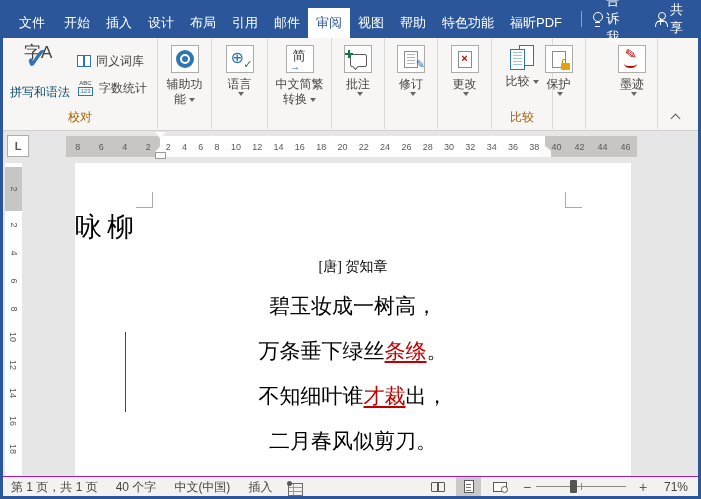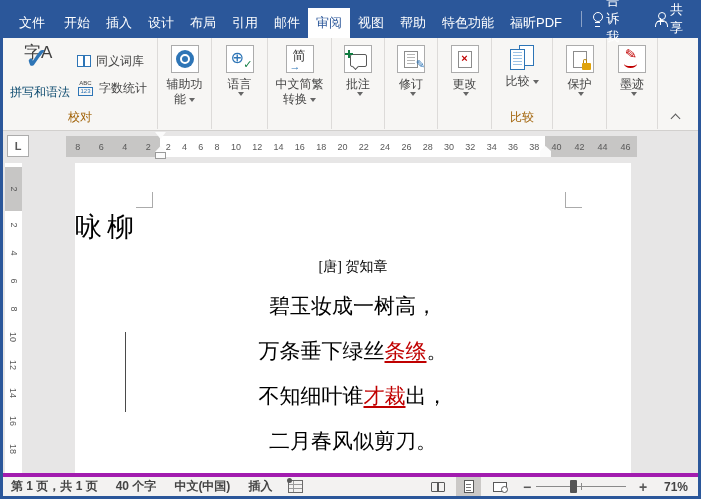--- a/index.html
+++ b/index.html
@@ -103,21 +103,21 @@
   .crop-tl{left:61px;top:30px;border-right:1px solid #ABABAB;border-bottom:1px solid #ABABAB;}
   .crop-tr{right:49px;top:30px;border-left:1px solid #ABABAB;border-bottom:1px solid #ABABAB;}
   .doc-title{margin:48px 0 0;font-family:"Liberation Serif","DejaVu Serif",serif;font-size:27px;line-height:34px;letter-spacing:5px;font-weight:400;color:#000;}
   .doc-byline{margin:14px 0 0;text-align:center;font-family:"Liberation Serif","DejaVu Serif",serif;font-size:14px;line-height:18px;color:#000;}
   .poem{margin-top:11px;}
   .doc-line{margin:4px;text-align:center;font-family:Liberation Mono, monospace;font-size:21px;line-height:41px;color:#000;}
   .ins{color:#C00000;text-decoration:underline;text-decoration-color:#C00000;text-underline-offset:3px;}
   .changebar{position:absolute;left:50px;top:170px;width:1px;height:80px;background:#4a4a4a;}
 
   
-  .statusbar{position:absolute;left:3px;right:3px;bottom:3px;height:19px;background:#F3F2F1;border-top:4px solid #a21caf;display:flex;align-items:center;font-size:12px;color:#444;z-index:40;font-weight:bold;}
+  .statusbar{position:absolute;left:3px;right:3px;bottom:3px;height:19px;background:#F3F2F1;border-top:1px solid #a21caf;display:flex;align-items:flex-end;font-size:12px;color:#444;z-index:40;}
   .sb-item{margin-left:18px;cursor:default;white-space:nowrap;}
   .sb-first{margin-left:8px;}
   .macro-icon{width:13px;height:11px;border:1px solid #6a6a6a;position:relative;margin-left:16px;background:
      repeating-linear-gradient(to bottom,transparent 0 3px,#9a9a9a 3px 4px),
      linear-gradient(to right,transparent 0 4px,#9a9a9a 4px 5px,transparent 5px);}
   .macro-icon::before{content:"";position:absolute;left:-2px;top:-3px;width:5px;height:5px;border-radius:50%;background:#595959;}
   .sb-right{margin-left:auto;display:flex;align-items:center;padding-right:10px;}
   .vbtn{width:25px;height:19px;display:flex;align-items:center;justify-content:center;margin-left:6px;}
   .vbtn.active{background:#CBC9C7;}
   .i-read{width:14px;height:10px;border:1px solid #595959;border-radius:1px;box-sizing:border-box;
@@ -286,21 +286,21 @@
           <span class="cmp-front"></span>
         </span>
         <span class="bl">
             <span>比较</span>
             <i class="darr"></i>
           </span>
       </div>
       <div class="grouplabel">比较</div>
     </div>
 
-    <div class="rgroup" style="left:550px;width:54px;text-align:right;">
+    <div class="rgroup" style="left:529px;width:54px;text-align:right;">
       <div class="bigbtn">
         <span class="iconbox">
           <span class="ic-page">
             <span class="ic-lock"></span>
           </span>
         </span>
         <span class="bl">保护</span>
         <span class="bl">
             <span></span>
             <i class="darr"></i>

